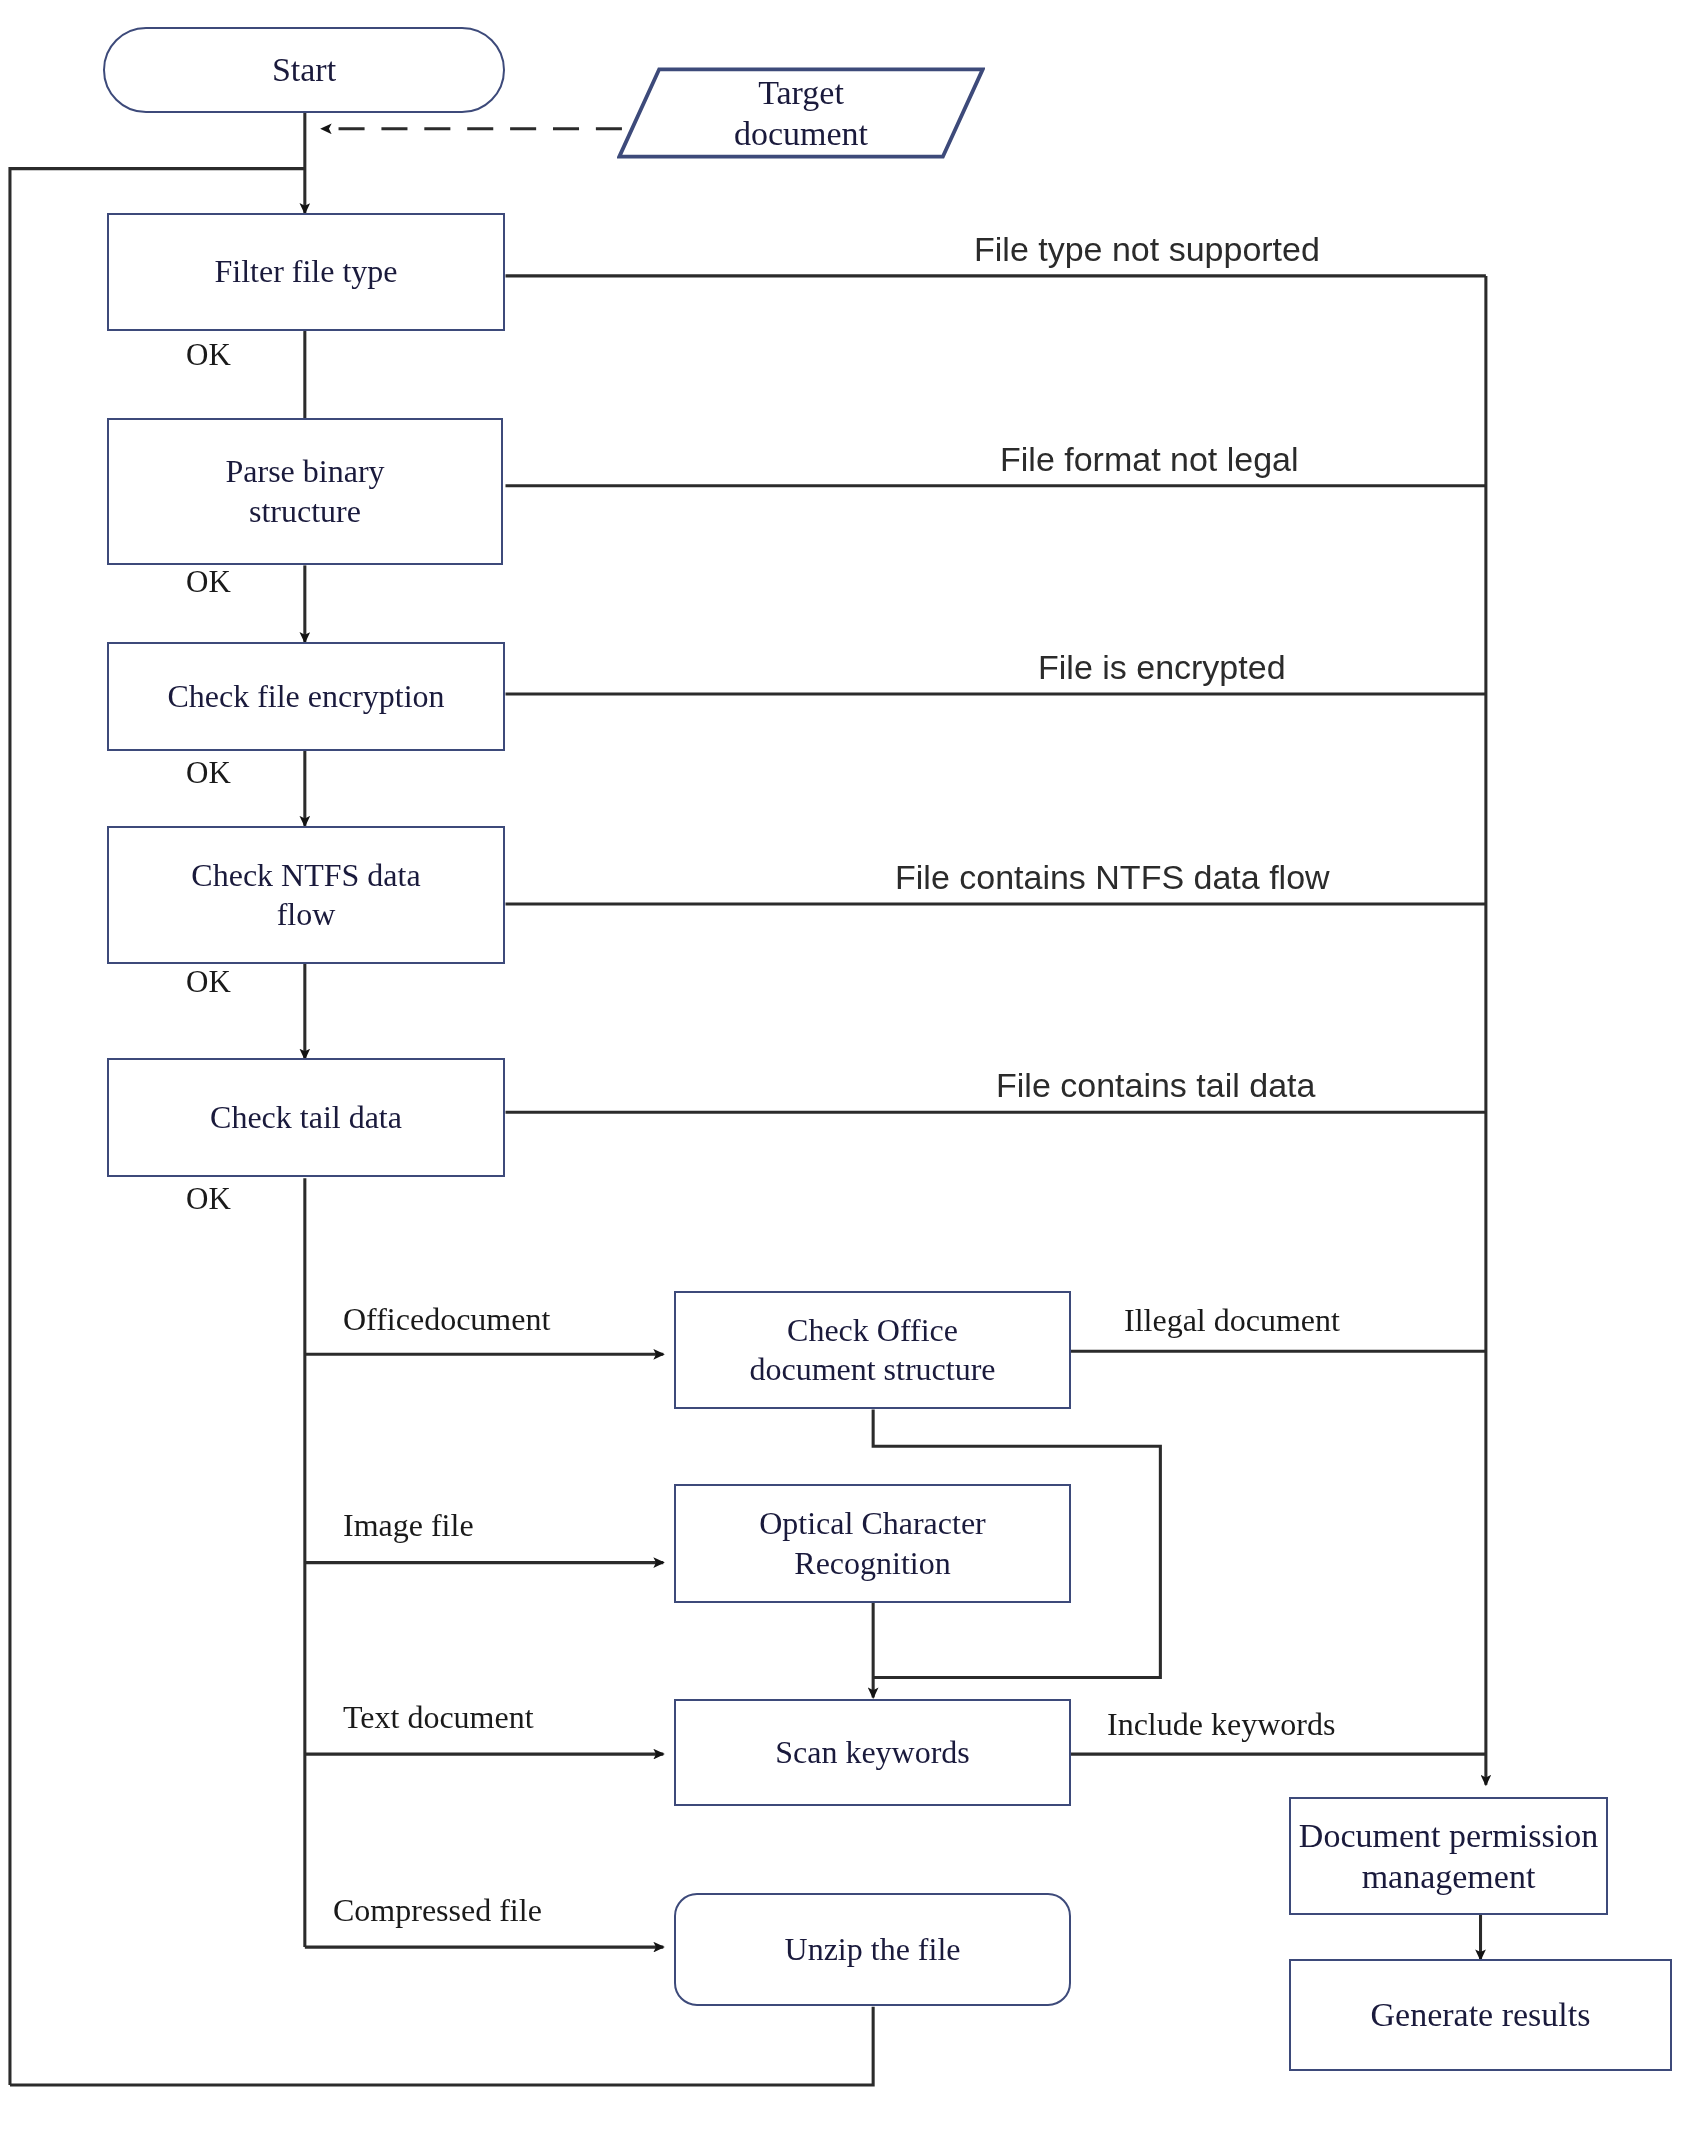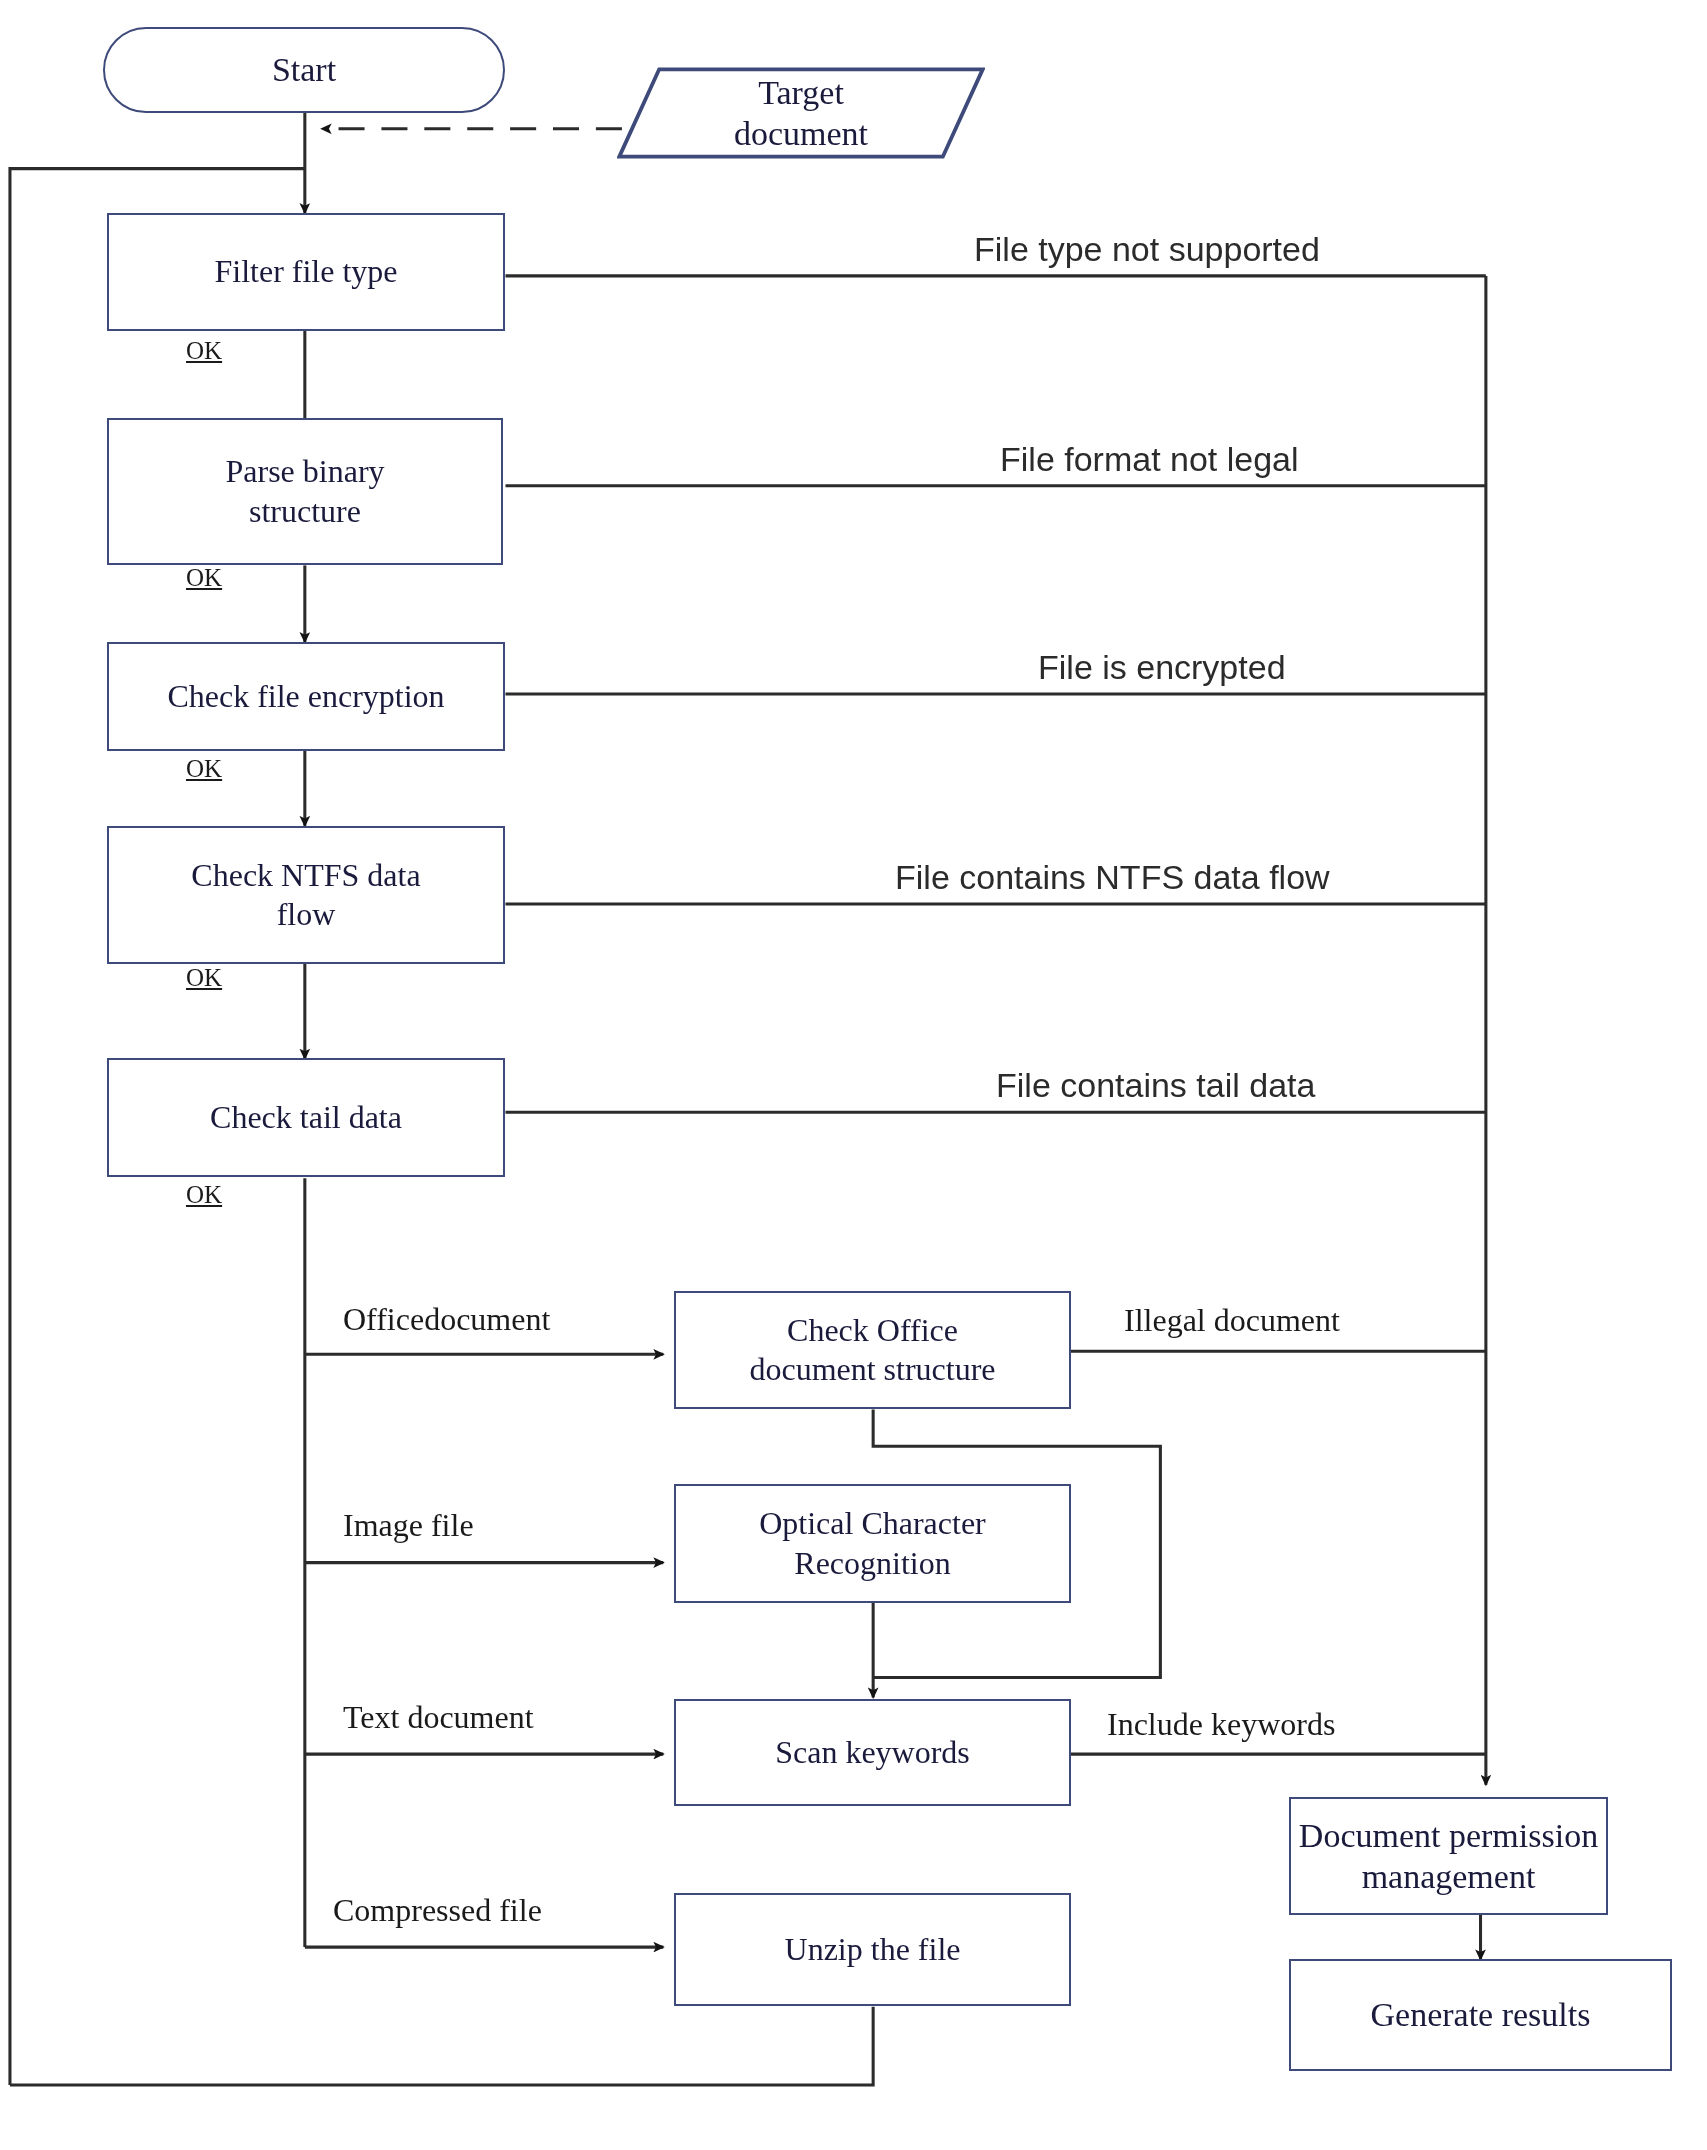--- a/index.html
+++ b/index.html
@@ -8,21 +8,21 @@
   svg#wires{position:absolute;left:0;top:0;width:1708px;height:2151px;}
   .node{position:absolute;box-sizing:border-box;display:flex;align-items:center;justify-content:center;
         text-align:center;background:#fff;border:2.3px solid #3d4a7a;color:#1a1a3c;
         font-family:"Liberation Serif", serif;line-height:1.22;}
   .node.term{border-radius:54px;margin-top:21px;}
   .node.para{border:none;background:transparent;}
   .para .pshape{position:absolute;left:0;top:0;width:100%;height:100%;}
   .para .ptext{position:relative;z-index:2;width:100%;}
   .lbl{position:absolute;color:#1a1a1a;font-family:"Liberation Serif", serif;white-space:nowrap;}
   .lbl.sans{font-family:"Liberation Sans", sans-serif;color:#2b2b2b;}
-  .f40{font-size:25px;text-decoration:underline;}
+  .f40{font-size:31px;}
   .f42{font-size:32px;}
   .f44{font-size:34px;}
 </style>
 </head>
 <body>
 
 <div id="canvas">
 
   <svg id="wires" viewBox="0 0 2230 2808">
     <defs>
@@ -117,21 +117,21 @@
 
   <div class="node f42" style="left:674px;top:1500px;width:397px;height:0px;height:119px;top:1484px;">
     <span style="white-space:pre-line;">Optical Character
 Recognition</span>
   </div>
 
   <div class="node f42" style="left:674px;top:1699px;width:397px;height:107px;">
     <span>Scan  keywords</span>
   </div>
 
-  <div class="node f42" style="left:674px;top:1893px;width:397px;height:113px;">
+  <div class="node f42" style="left:674px;top:1893px;width:397px;height:113px;border-radius:23px;">
     <span>Unzip the file</span>
   </div>
 
   <div class="node f44" style="left:1289px;top:1797px;width:319px;height:118px;">
     <span style="white-space:pre-line;">Document permission
 management</span>
   </div>
 
   <div class="node f44" style="left:1289px;top:1959px;width:383px;height:112px;">
     <span>Generate results</span>

